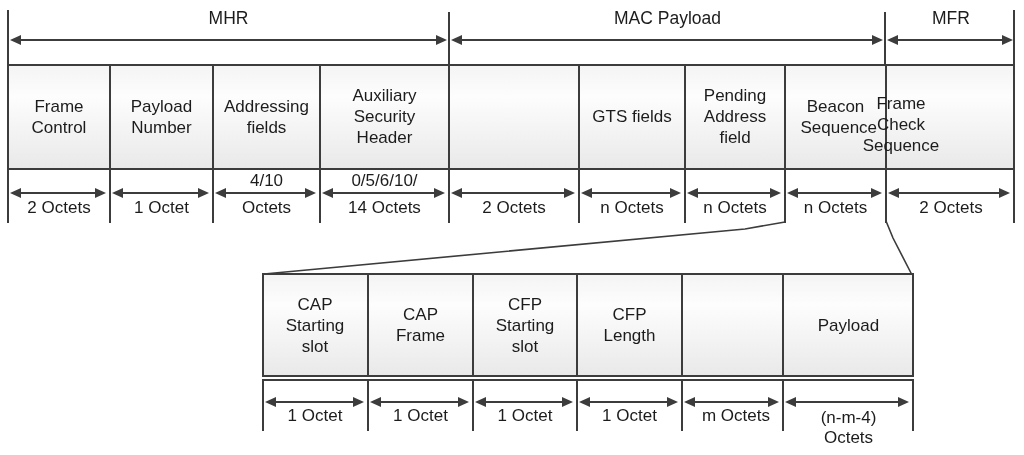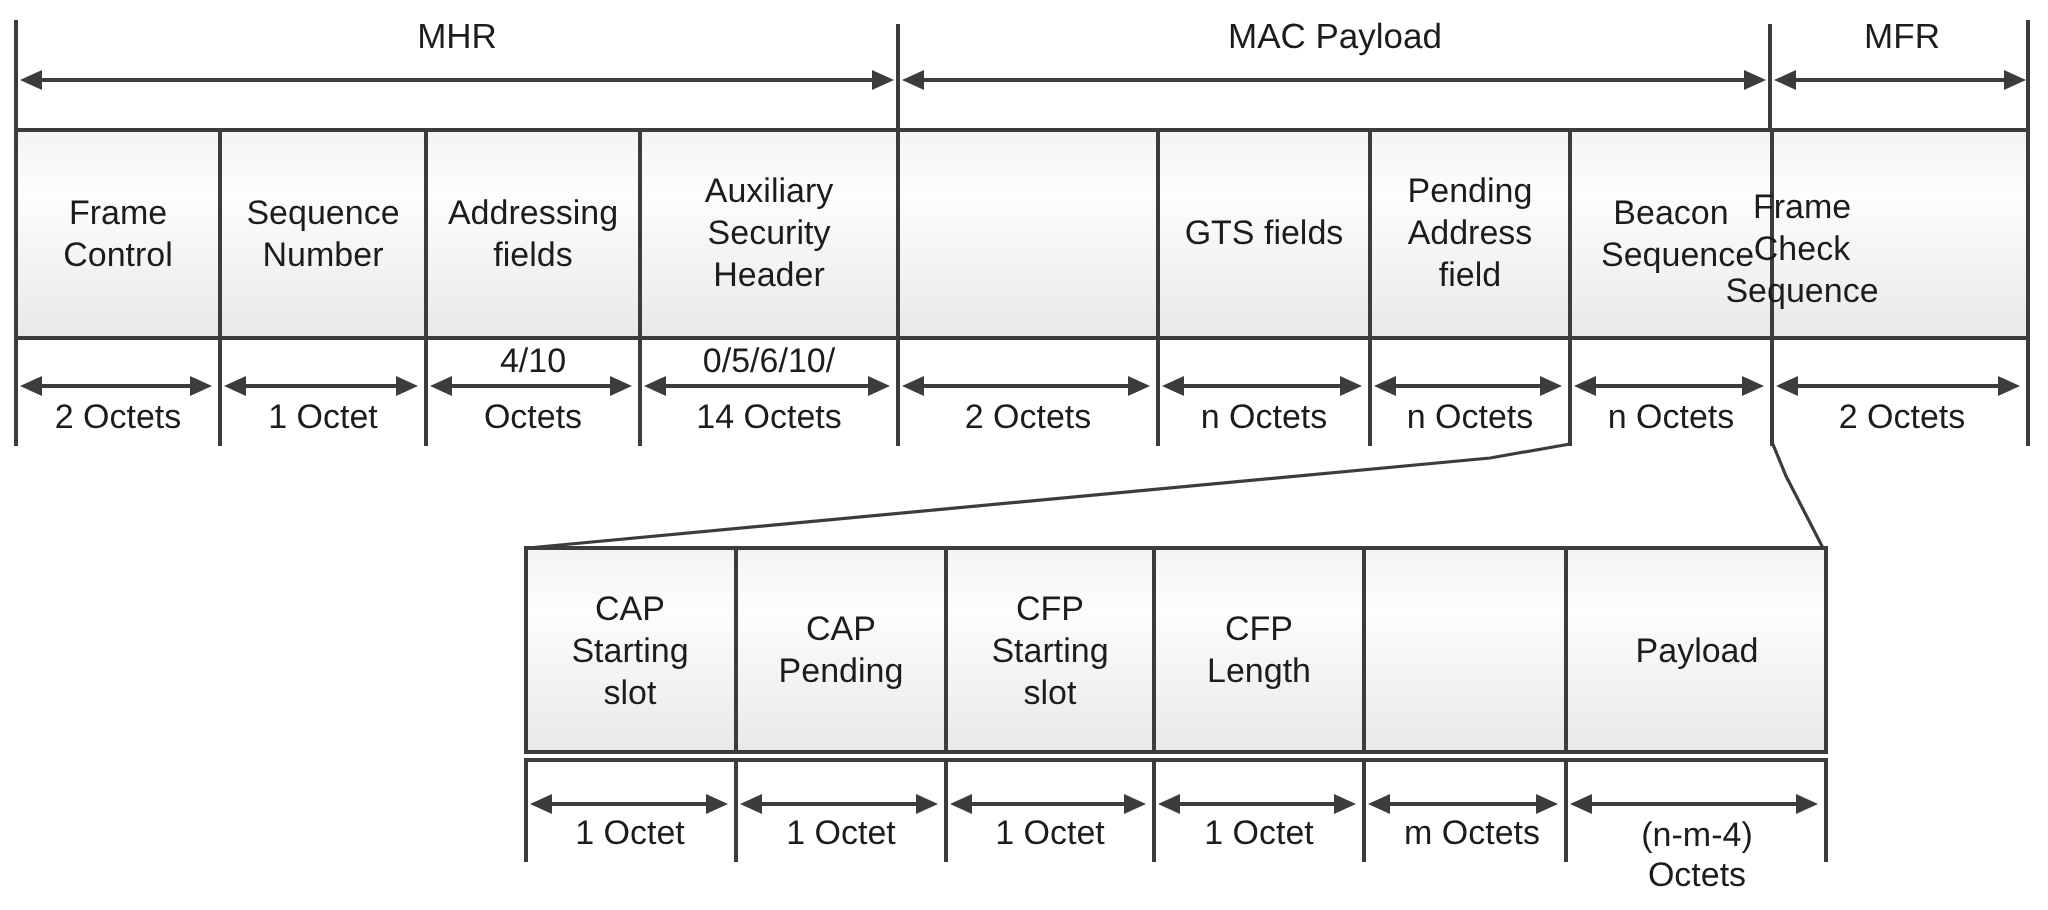--- a/index.html
+++ b/index.html
@@ -21,21 +21,21 @@
   .arrow{position:absolute;height:10px;}
   .arrow i{position:absolute;left:8px;right:8px;top:4px;height:2px;background:var(--line);}
   .arrow::before{content:"";position:absolute;left:0;top:0;width:0;height:0;
     border-top:5px solid transparent;border-bottom:5px solid transparent;
     border-right:11px solid var(--line);}
   .arrow::after{content:"";position:absolute;right:0;top:0;width:0;height:0;
     border-top:5px solid transparent;border-bottom:5px solid transparent;
     border-left:11px solid var(--line);}
   .clabel{position:absolute;display:flex;align-items:center;justify-content:center;
     text-align:center;font-size:17px;line-height:21px;color:var(--text);}
-  .dlabel{position:absolute;display:flex;align-items:center;justify-content:center;
+  .dlabel{position:absolute;display:flex;align-items:flex-start;justify-content:center;
     text-align:center;font-size:17px;line-height:20px;color:var(--text);}
   .slabel{position:absolute;display:flex;align-items:center;justify-content:center;
     text-align:center;font-size:17.5px;color:var(--text);}
   svg.connectors{position:absolute;left:0;top:0;}
 </style>
 </head>
 <body>
 
 <div class="stage">
 
@@ -71,21 +71,21 @@
   <div class="vline" style="left:448px;top:66px;height:102px"></div>
   <div class="vline" style="left:578px;top:66px;height:102px"></div>
   <div class="vline" style="left:684px;top:66px;height:102px"></div>
   <div class="vline" style="left:784px;top:66px;height:102px"></div>
   <div class="vline" style="left:885px;top:66px;height:102px"></div>
 
   <div class="clabel" style="left:8px;top:64px;width:102px;height:105px">
       <span style="max-width:72px">Frame Control</span>
     </div>
   <div class="clabel" style="left:110px;top:64px;width:103px;height:105px">
-      <span style="max-width:92px">Sequence Number</span>
+      <span style="max-width:92px">Payload Number</span>
     </div>
   <div class="clabel" style="left:213px;top:64px;width:107px;height:105px">
       <span style="max-width:98px">Addressing fields</span>
     </div>
   <div class="clabel" style="left:320px;top:64px;width:129px;height:105px">
       <span style="max-width:82px">Auxiliary Security Header</span>
     </div>
   <div class="clabel" style="left:579px;top:64px;width:106px;height:105px">
       <span style="max-width:96px">GTS fields</span>
     </div>
@@ -182,21 +182,21 @@
   <div class="vline" style="left:367px;top:275px;height:100px"></div>
   <div class="vline" style="left:472px;top:275px;height:100px"></div>
   <div class="vline" style="left:576px;top:275px;height:100px"></div>
   <div class="vline" style="left:681px;top:275px;height:100px"></div>
   <div class="vline" style="left:782px;top:275px;height:100px"></div>
 
   <div class="clabel" style="left:262px;top:273px;width:106px;height:104px">
       <span style="max-width:72px">CAP Starting slot</span>
     </div>
   <div class="clabel" style="left:368px;top:273px;width:105px;height:104px">
-      <span style="max-width:64px">CAP Pending</span>
+      <span style="max-width:64px">CAP Frame</span>
     </div>
   <div class="clabel" style="left:577px;top:273px;width:105px;height:104px">
       <span style="max-width:64px">CFP Length</span>
     </div>
   <div class="clabel" style="left:473px;top:273px;width:104px;height:104px">
       <span style="max-width:72px">CFP Starting slot</span>
     </div>
   <div class="clabel" style="left:783px;top:273px;width:131px;height:104px">
       <span style="max-width:90px">Payload</span>
     </div>

